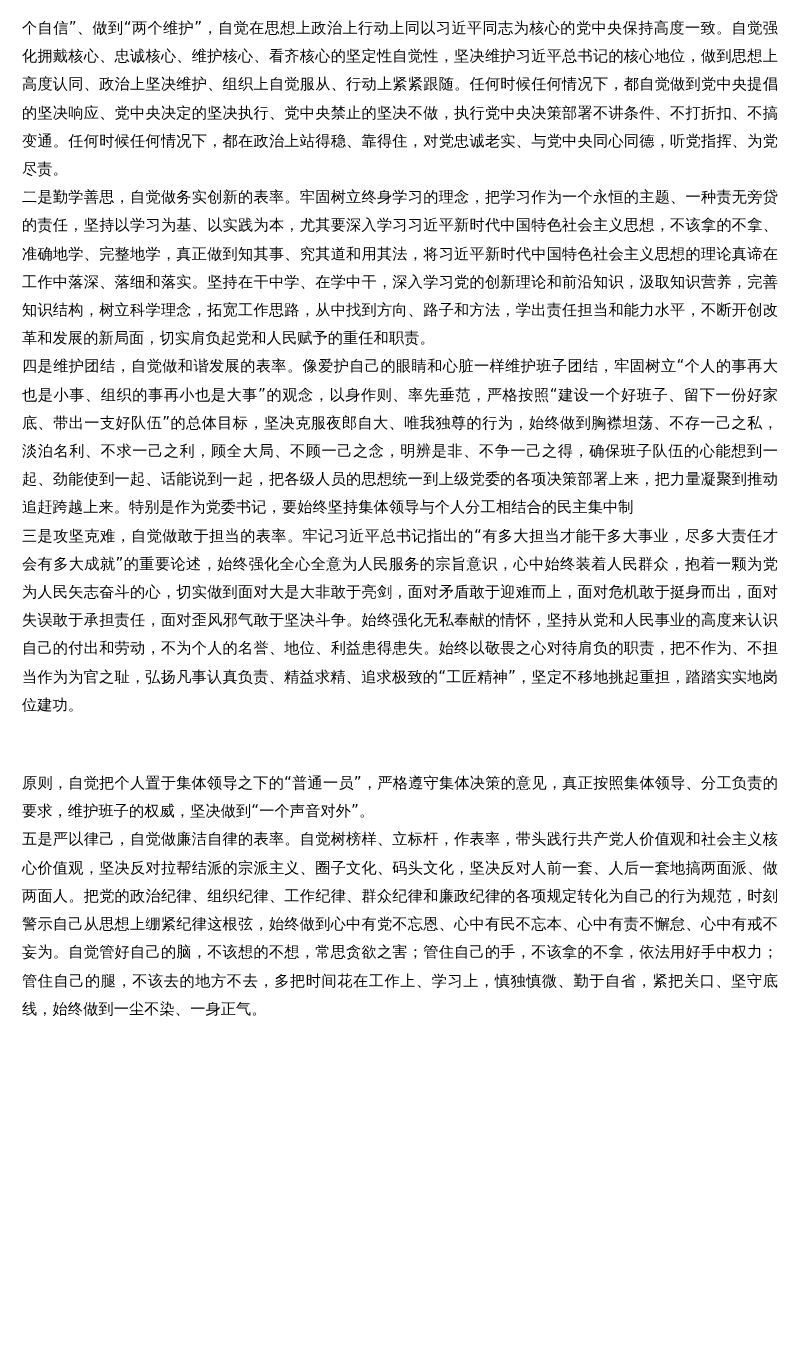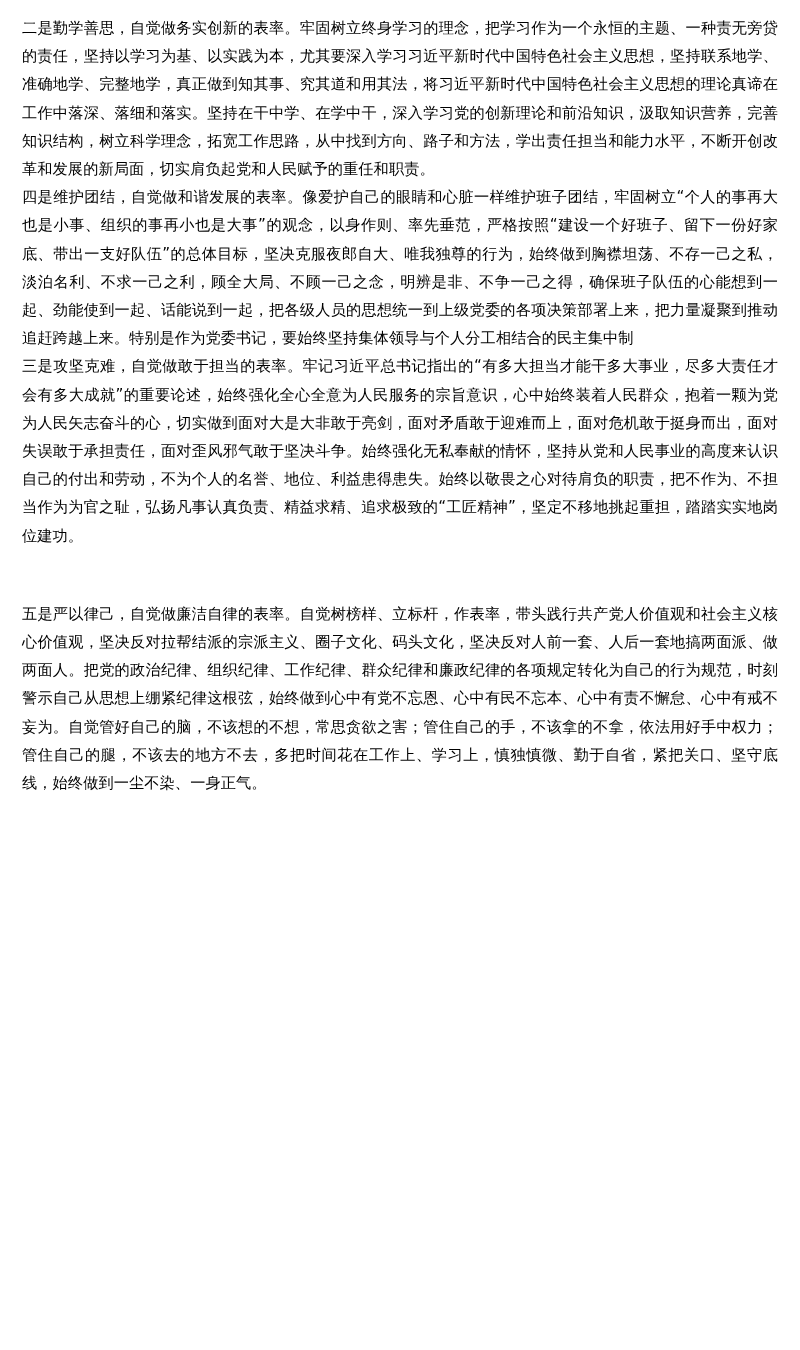--- a/index.html
+++ b/index.html
@@ -38,24 +38,26 @@
   .section-2 p.para:first-child {
     margin-top: 0;
   }
 </style>
 </head>
 <body>
 
 <div class="page">
 
   <div class="doc-body section-1">
-    <p class="para">二是勤学善思，自觉做务实创新的表率。牢固树立终身学习的理念，把学习作为一个永恒的主题、一种责无旁贷的责任，坚持以学习为基、以实践为本，尤其要深入学习习近平新时代中国特色社会主义思想，坚持联系地学、准确地学、完整地学，真正做到知其事、究其道和用其法，将习近平新时代中国特色社会主义思想的理论真谛在工作中落深、落细和落实。坚持在干中学、在学中干，深入学习党的创新理论和前沿知识，汲取知识营养，完善知识结构，树立科学理念，拓宽工作思路，从中找到方向、路子和方法，学出责任担当和能力水平，不断开创改革和发展的新局面，切实肩负起党和人民赋予的重任和职责。</p>
+    <p class="para">个自信”、做到“两个维护”，自觉在思想上政治上行动上同以习近平同志为核心的党中央保持高度一致。自觉强化拥戴核心、忠诚核心、维护核心、看齐核心的坚定性自觉性，坚决维护习近平总书记的核心地位，做到思想上高度认同、政治上坚决维护、组织上自觉服从、行动上紧紧跟随。任何时候任何情况下，都自觉做到党中央提倡的坚决响应、党中央决定的坚决执行、党中央禁止的坚决不做，执行党中央决策部署不讲条件、不打折扣、不搞变通。任何时候任何情况下，都在政治上站得稳、靠得住，对党忠诚老实、与党中央同心同德，听党指挥、为党尽责。</p>
+    <p class="para">二是勤学善思，自觉做务实创新的表率。牢固树立终身学习的理念，把学习作为一个永恒的主题、一种责无旁贷的责任，坚持以学习为基、以实践为本，尤其要深入学习习近平新时代中国特色社会主义思想，不该拿的不拿、准确地学、完整地学，真正做到知其事、究其道和用其法，将习近平新时代中国特色社会主义思想的理论真谛在工作中落深、落细和落实。坚持在干中学、在学中干，深入学习党的创新理论和前沿知识，汲取知识营养，完善知识结构，树立科学理念，拓宽工作思路，从中找到方向、路子和方法，学出责任担当和能力水平，不断开创改革和发展的新局面，切实肩负起党和人民赋予的重任和职责。</p>
     <p class="para">四是维护团结，自觉做和谐发展的表率。像爱护自己的眼睛和心脏一样维护班子团结，牢固树立“个人的事再大也是小事、组织的事再小也是大事”的观念，以身作则、率先垂范，严格按照“建设一个好班子、留下一份好家底、带出一支好队伍”的总体目标，坚决克服夜郎自大、唯我独尊的行为，始终做到胸襟坦荡、不存一己之私，淡泊名利、不求一己之利，顾全大局、不顾一己之念，明辨是非、不争一己之得，确保班子队伍的心能想到一起、劲能使到一起、话能说到一起，把各级人员的思想统一到上级党委的各项决策部署上来，把力量凝聚到推动追赶跨越上来。特别是作为党委书记，要始终坚持集体领导与个人分工相结合的民主集中制</p>
     <p class="para">三是攻坚克难，自觉做敢于担当的表率。牢记习近平总书记指出的“有多大担当才能干多大事业，尽多大责任才会有多大成就”的重要论述，始终强化全心全意为人民服务的宗旨意识，心中始终装着人民群众，抱着一颗为党为人民矢志奋斗的心，切实做到面对大是大非敢于亮剑，面对矛盾敢于迎难而上，面对危机敢于挺身而出，面对失误敢于承担责任，面对歪风邪气敢于坚决斗争。始终强化无私奉献的情怀，坚持从党和人民事业的高度来认识自己的付出和劳动，不为个人的名誉、地位、利益患得患失。始终以敬畏之心对待肩负的职责，把不作为、不担当作为为官之耻，弘扬凡事认真负责、精益求精、追求极致的“工匠精神”，坚定不移地挑起重担，踏踏实实地岗位建功。</p>
   </div>
 
   <div class="block-gap"></div>
 
   <div class="doc-body section-2">
+    <p class="para">原则，自觉把个人置于集体领导之下的“普通一员”，严格遵守集体决策的意见，真正按照集体领导、分工负责的要求，维护班子的权威，坚决做到“一个声音对外”。</p>
     <p class="para">五是严以律己，自觉做廉洁自律的表率。自觉树榜样、立标杆，作表率，带头践行共产党人价值观和社会主义核心价值观，坚决反对拉帮结派的宗派主义、圈子文化、码头文化，坚决反对人前一套、人后一套地搞两面派、做两面人。把党的政治纪律、组织纪律、工作纪律、群众纪律和廉政纪律的各项规定转化为自己的行为规范，时刻警示自己从思想上绷紧纪律这根弦，始终做到心中有党不忘恩、心中有民不忘本、心中有责不懈怠、心中有戒不妄为。自觉管好自己的脑，不该想的不想，常思贪欲之害；管住自己的手，不该拿的不拿，依法用好手中权力；管住自己的腿，不该去的地方不去，多把时间花在工作上、学习上，慎独慎微、勤于自省，紧把关口、坚守底线，始终做到一尘不染、一身正气。</p>
   </div>
 
 </div>
 
 </body></html>

